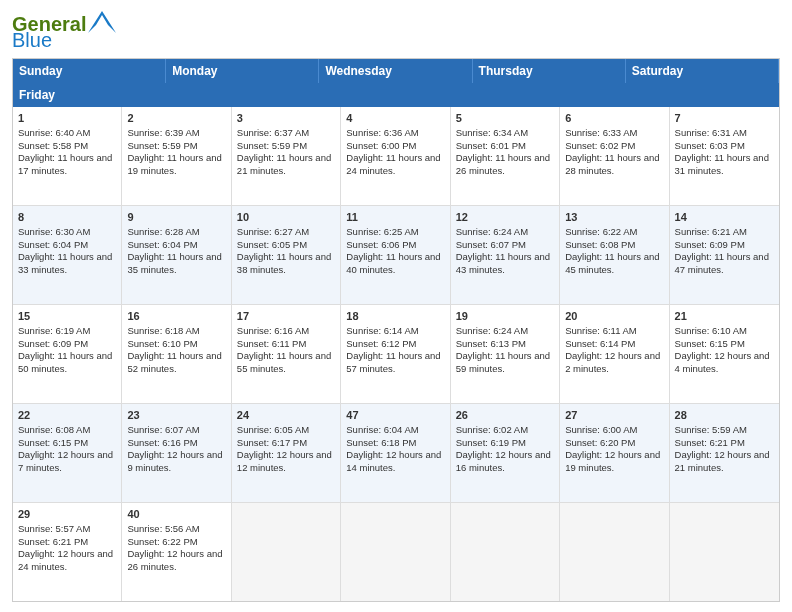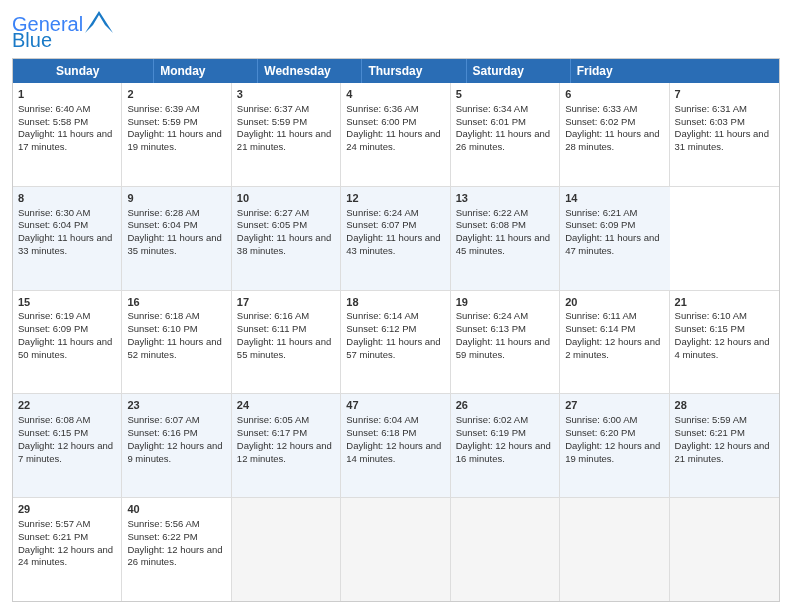--- a/index.html
+++ b/index.html
@@ -25,22 +25,22 @@
       margin-bottom: 8px;
     }
     .logo {
       display: flex;
       flex-direction: column;
       align-items: flex-start;
       margin-top: 4px;
     }
     .logo-text {
       font-size: 20px;
-      font-weight: normal;
-      color: #3b82f6;
+      font-weight: bold;
+      color: #4d7c0f;
       line-height: 1;
     }
     .title-block {
       text-align: right;
     }
     .month-title {
       font-size: 32px;
       font-weight: bold;
       color: #333;
       line-height: 1.1;
@@ -50,23 +50,22 @@
       color: #555;
     }
     .calendar {
       flex: 1;
       display: flex;
       flex-direction: column;
       border: 1px solid #ccc;
     }
     .cal-header {
       display: grid;
-      grid-template-columns: repeat(7, 1fr);
+      grid-template-columns: repeat(5, 1fr);
       background: #2a6db5;
-      padding-left: 37px;
     }
     .cal-header-cell {
       color: #fff;
       font-weight: bold;
       font-size: 12px;
       padding: 5px 6px;
       border-right: 1px solid #4a8ad0;
     }
     .cal-header-cell:last-child { border-right: none; }
     .cal-body {
@@ -138,20 +137,21 @@
           <div class="cal-cell"><span class="day-num">3</span><span>Sunrise: 6:37 AM</span><br><span>Sunset: 5:59 PM</span><br><span>Daylight: 11 hours and 21 minutes.</span></div>
           <div class="cal-cell"><span class="day-num">4</span><span>Sunrise: 6:36 AM</span><br><span>Sunset: 6:00 PM</span><br><span>Daylight: 11 hours and 24 minutes.</span></div>
           <div class="cal-cell"><span class="day-num">5</span><span>Sunrise: 6:34 AM</span><br><span>Sunset: 6:01 PM</span><br><span>Daylight: 11 hours and 26 minutes.</span></div>
           <div class="cal-cell"><span class="day-num">6</span><span>Sunrise: 6:33 AM</span><br><span>Sunset: 6:02 PM</span><br><span>Daylight: 11 hours and 28 minutes.</span></div>
           <div class="cal-cell"><span class="day-num">7</span><span>Sunrise: 6:31 AM</span><br><span>Sunset: 6:03 PM</span><br><span>Daylight: 11 hours and 31 minutes.</span></div>
         </div>
         <div class="cal-row row-alt">
           <div class="cal-cell"><span class="day-num">8</span><span>Sunrise: 6:30 AM</span><br><span>Sunset: 6:04 PM</span><br><span>Daylight: 11 hours and 33 minutes.</span></div>
           <div class="cal-cell"><span class="day-num">9</span><span>Sunrise: 6:28 AM</span><br><span>Sunset: 6:04 PM</span><br><span>Daylight: 11 hours and 35 minutes.</span></div>
           <div class="cal-cell"><span class="day-num">10</span><span>Sunrise: 6:27 AM</span><br><span>Sunset: 6:05 PM</span><br><span>Daylight: 11 hours and 38 minutes.</span></div>
+          <div class="cal-cell"><span class="day-num">11</span><span>Sunrise: 6:25 AM</span><br><span>Sunset: 6:06 PM</span><br><span>Daylight: 11 hours and 40 minutes.</span></div>
           <div class="cal-cell"><span class="day-num">12</span><span>Sunrise: 6:24 AM</span><br><span>Sunset: 6:07 PM</span><br><span>Daylight: 11 hours and 43 minutes.</span></div>
           <div class="cal-cell"><span class="day-num">13</span><span>Sunrise: 6:22 AM</span><br><span>Sunset: 6:08 PM</span><br><span>Daylight: 11 hours and 45 minutes.</span></div>
           <div class="cal-cell"><span class="day-num">14</span><span>Sunrise: 6:21 AM</span><br><span>Sunset: 6:09 PM</span><br><span>Daylight: 11 hours and 47 minutes.</span></div>
         </div>
         <div class="cal-row">
           <div class="cal-cell"><span class="day-num">15</span><span>Sunrise: 6:19 AM</span><br><span>Sunset: 6:09 PM</span><br><span>Daylight: 11 hours and 50 minutes.</span></div>
           <div class="cal-cell"><span class="day-num">16</span><span>Sunrise: 6:18 AM</span><br><span>Sunset: 6:10 PM</span><br><span>Daylight: 11 hours and 52 minutes.</span></div>
           <div class="cal-cell"><span class="day-num">17</span><span>Sunrise: 6:16 AM</span><br><span>Sunset: 6:11 PM</span><br><span>Daylight: 11 hours and 55 minutes.</span></div>
           <div class="cal-cell"><span class="day-num">18</span><span>Sunrise: 6:14 AM</span><br><span>Sunset: 6:12 PM</span><br><span>Daylight: 11 hours and 57 minutes.</span></div>
           <div class="cal-cell"><span class="day-num">19</span><span>Sunrise: 6:24 AM</span><br><span>Sunset: 6:13 PM</span><br><span>Daylight: 11 hours and 59 minutes.</span></div>

